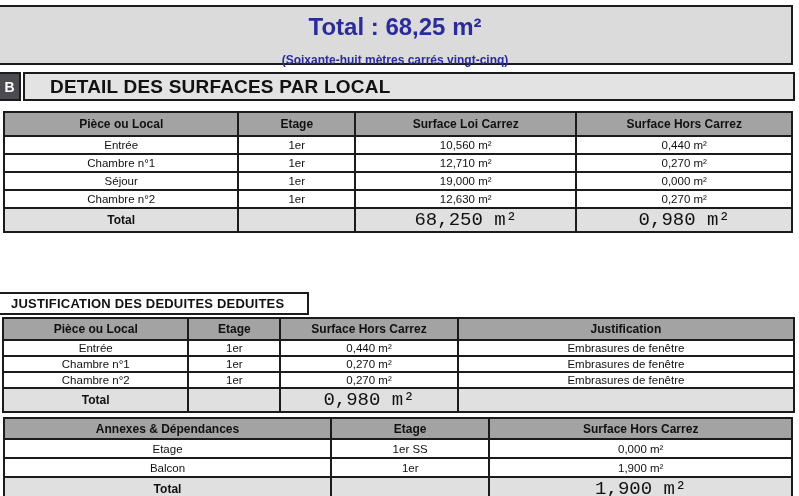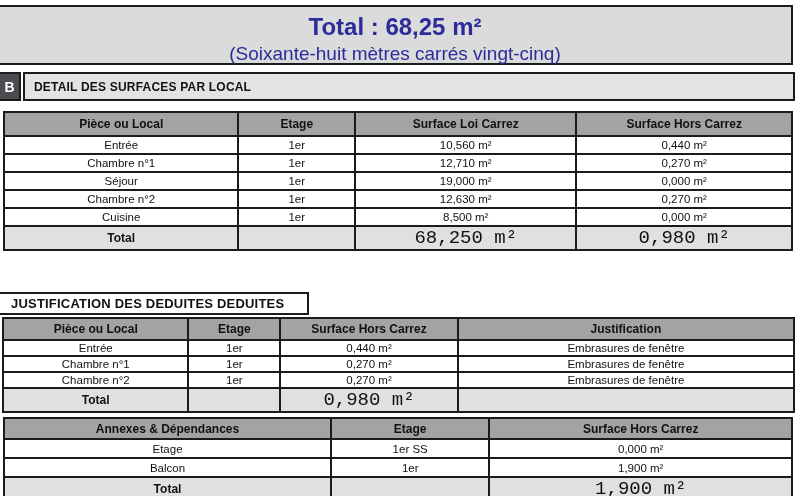--- a/index.html
+++ b/index.html
@@ -8,28 +8,28 @@
   .page { position:relative; width:799px; height:496px; background:#ffffff; overflow:hidden; }
 
   
   .clip-top { position:absolute; top:0; left:0; width:100%; height:5px; overflow:hidden; text-align:center; }
   .clip-top span { display:inline-block; margin-top:-12px; font-size:13.5px; font-weight:bold; color:#23236e; letter-spacing:.2px; }
 
   
   .banner { position:absolute; top:5px; left:-3px; width:796px; height:60px; background:#dbdbdb;
             border:2px solid #1b1b1b; text-align:center; }
   .banner-title { margin-top:6px; font-size:24px; font-weight:bold; color:#2b2b9b; }
-  .banner-sub { margin-top:2px; font-size:19px; font-weight:normal; color:#2b2b9b; }
+  .banner-sub { margin-top:12px; font-size:12px; font-weight:bold; color:#2b2b9b; }
 
   
   .section-bar { position:absolute; top:72px; left:-2px; width:797px; height:29px; display:flex; }
   .section-letter { width:23px; background:#4c4c50; border:2px solid #1b1b1b; color:#ffffff;
                     font-weight:bold; font-size:14px; display:flex; align-items:center; justify-content:center; }
   .section-title { flex:1; margin-left:2px; border:2px solid #1b1b1b; background:#e3e3e3; color:#111111;
-                   display:flex; align-items:center; padding-left:9px; font-weight:bold; font-size:12px; letter-spacing:.2px;text-align:center; }
+                   display:flex; align-items:center; padding-left:25px; font-weight:bold; font-size:19px; letter-spacing:.2px;text-align:center; }
 
   
   .tbl { position:absolute; border-collapse:collapse; table-layout:fixed; }
   .tbl th, .tbl td { border:2px solid #1b1b1b; text-align:center; vertical-align:middle;
                      overflow:hidden; white-space:nowrap; padding:0; color:#111111; }
   .tbl th { background:#a3a3a3; font-size:12px; font-weight:bold; }
   .tbl td { font-size:11.5px; font-weight:normal; background:#ffffff; }
   .tbl tr.total td { background:#e0e0e0;text-align:center; }
   .tbl tr.total td.tlabel { font-weight:bold; font-size:12px; }
   .tbl tr.total td.tval { font-size:19px;font-family:Liberation Mono, monospace; }
@@ -105,26 +105,20 @@
         <td>1er</td>
         <td>19,000 m²</td>
         <td>0,000 m²</td>
       </tr>
       <tr class="row">
         <td>Chambre n°2</td>
         <td>1er</td>
         <td>12,630 m²</td>
         <td>0,270 m²</td>
       </tr>
-      <tr class="row">
-        <td>Cuisine</td>
-        <td>1er</td>
-        <td>8,500 m²</td>
-        <td>0,000 m²</td>
-      </tr>
       <tr class="total">
         <td class="tlabel">Total</td>
         <td></td>
         <td class="tval">68,250 m²</td>
         <td class="tval">0,980 m²</td>
       </tr>
     </tbody>
   </table>
 
   <div class="just-title">

